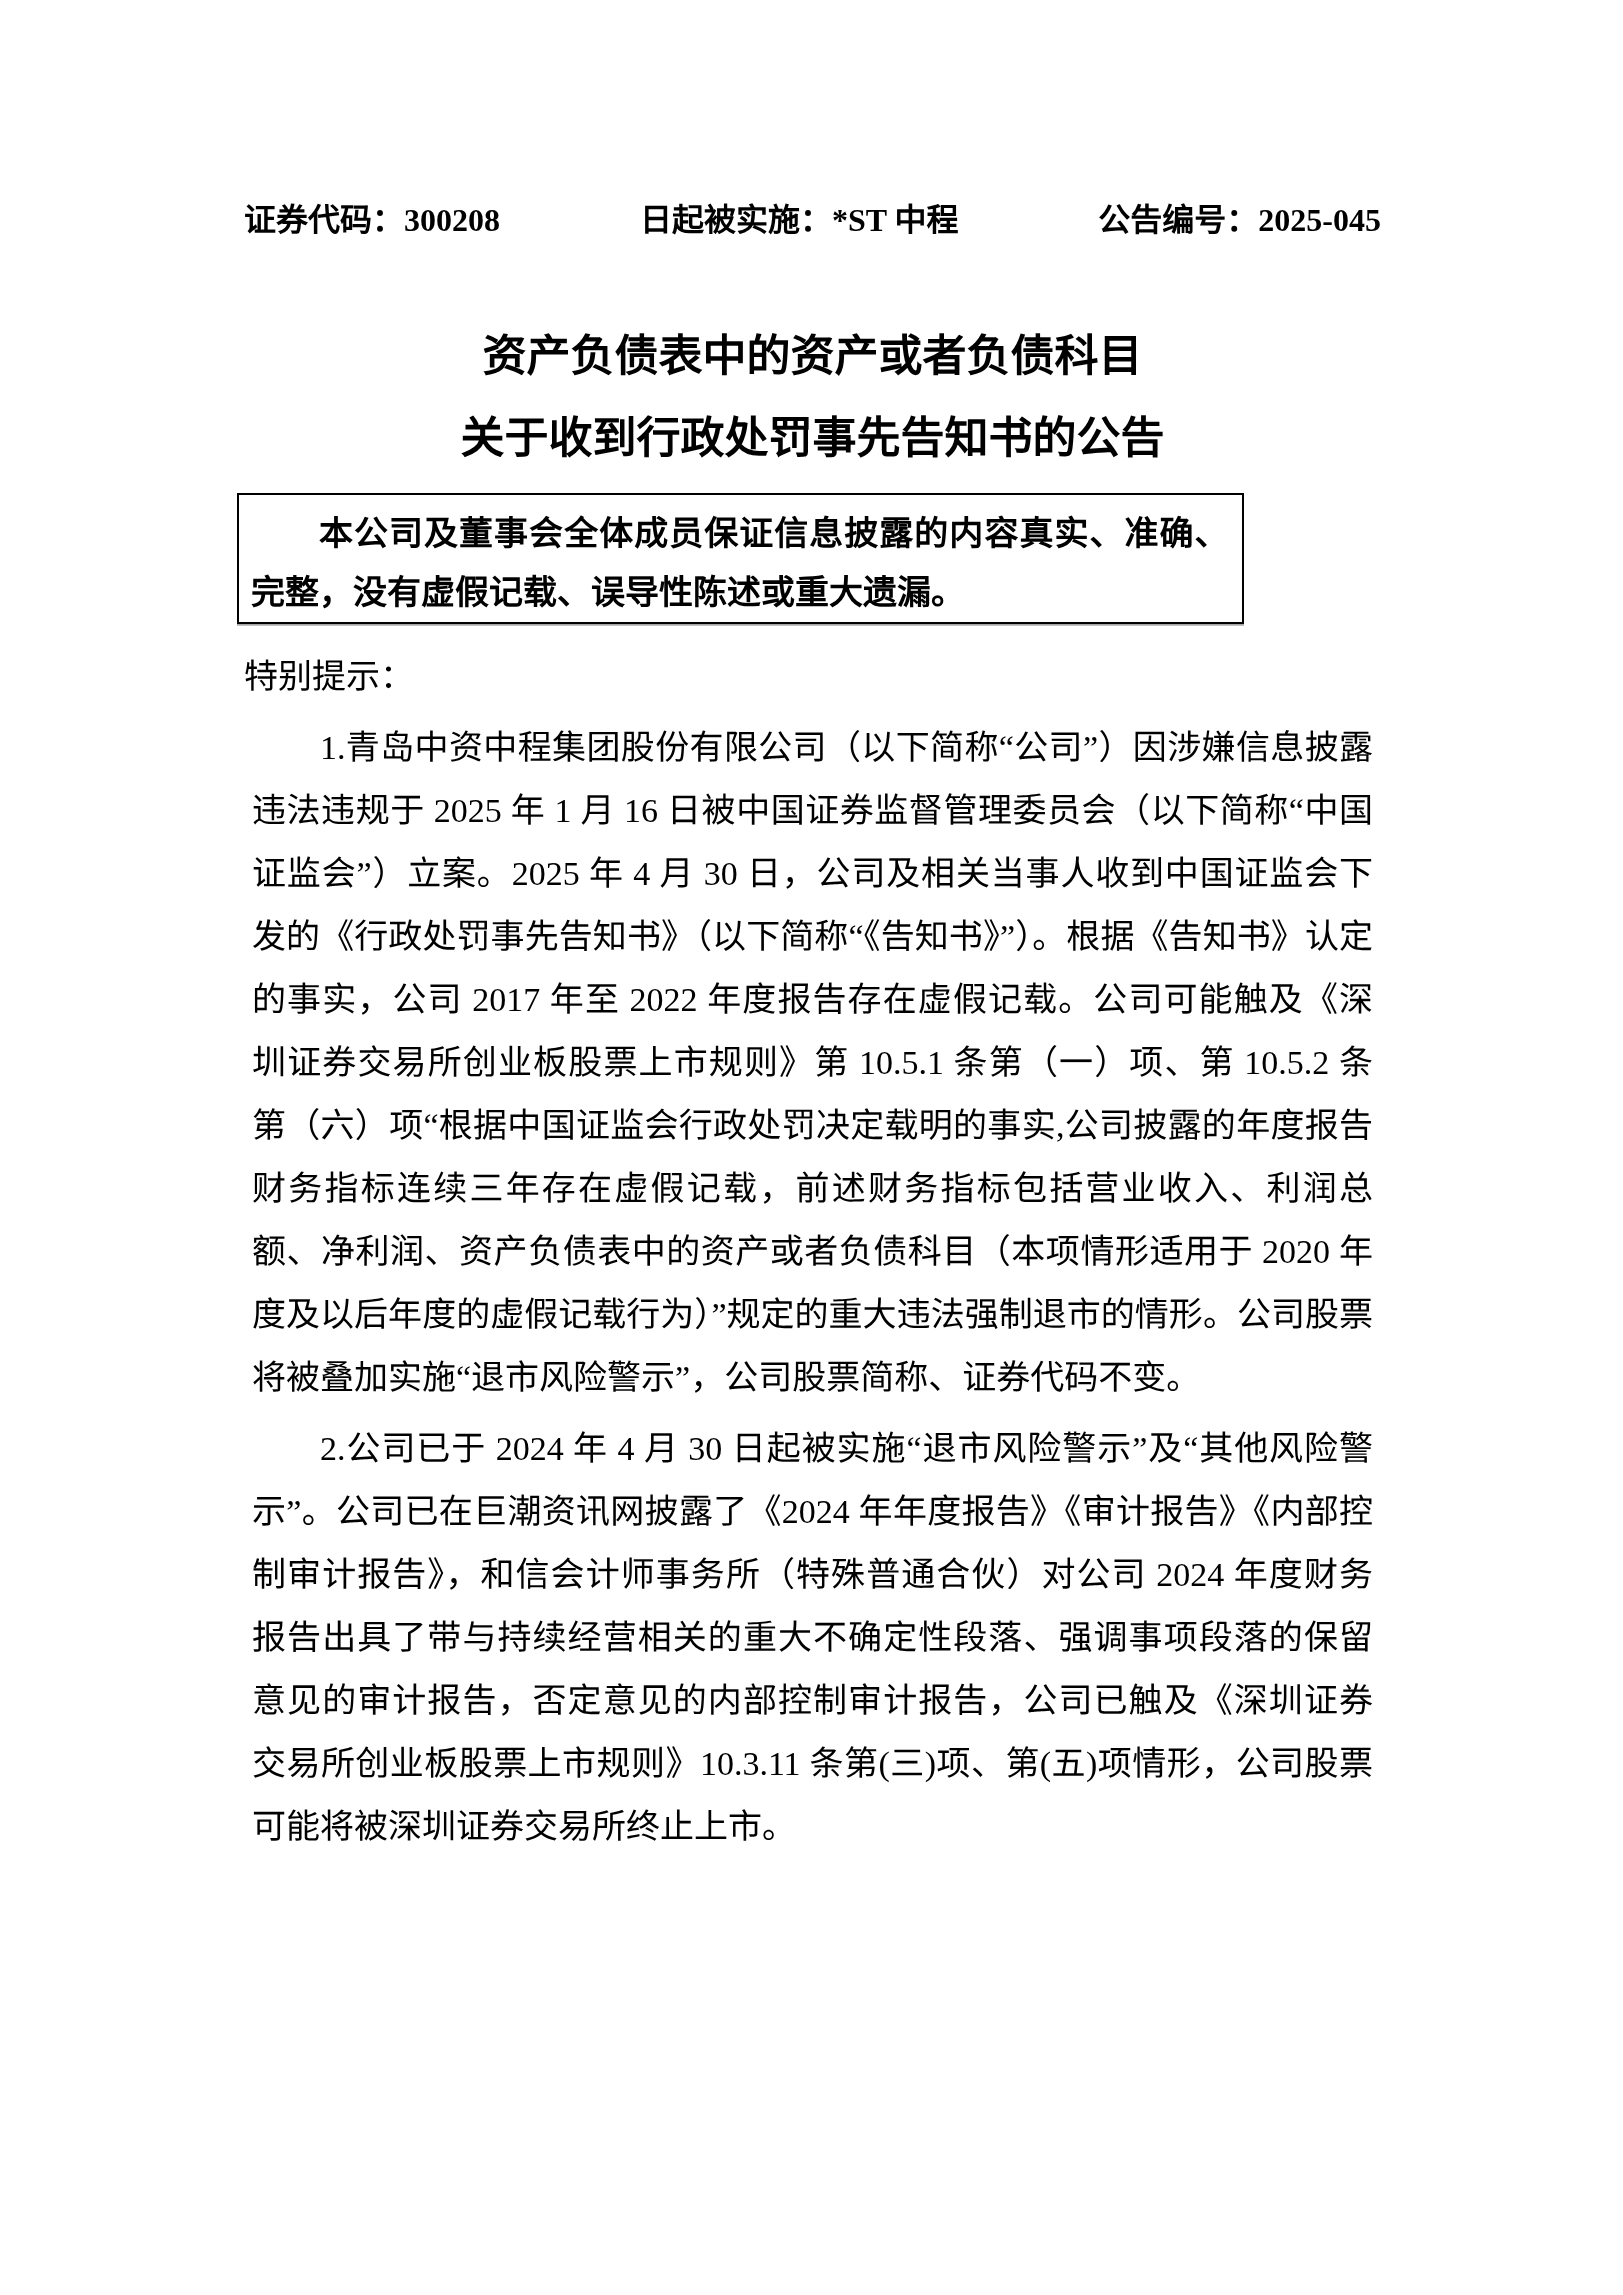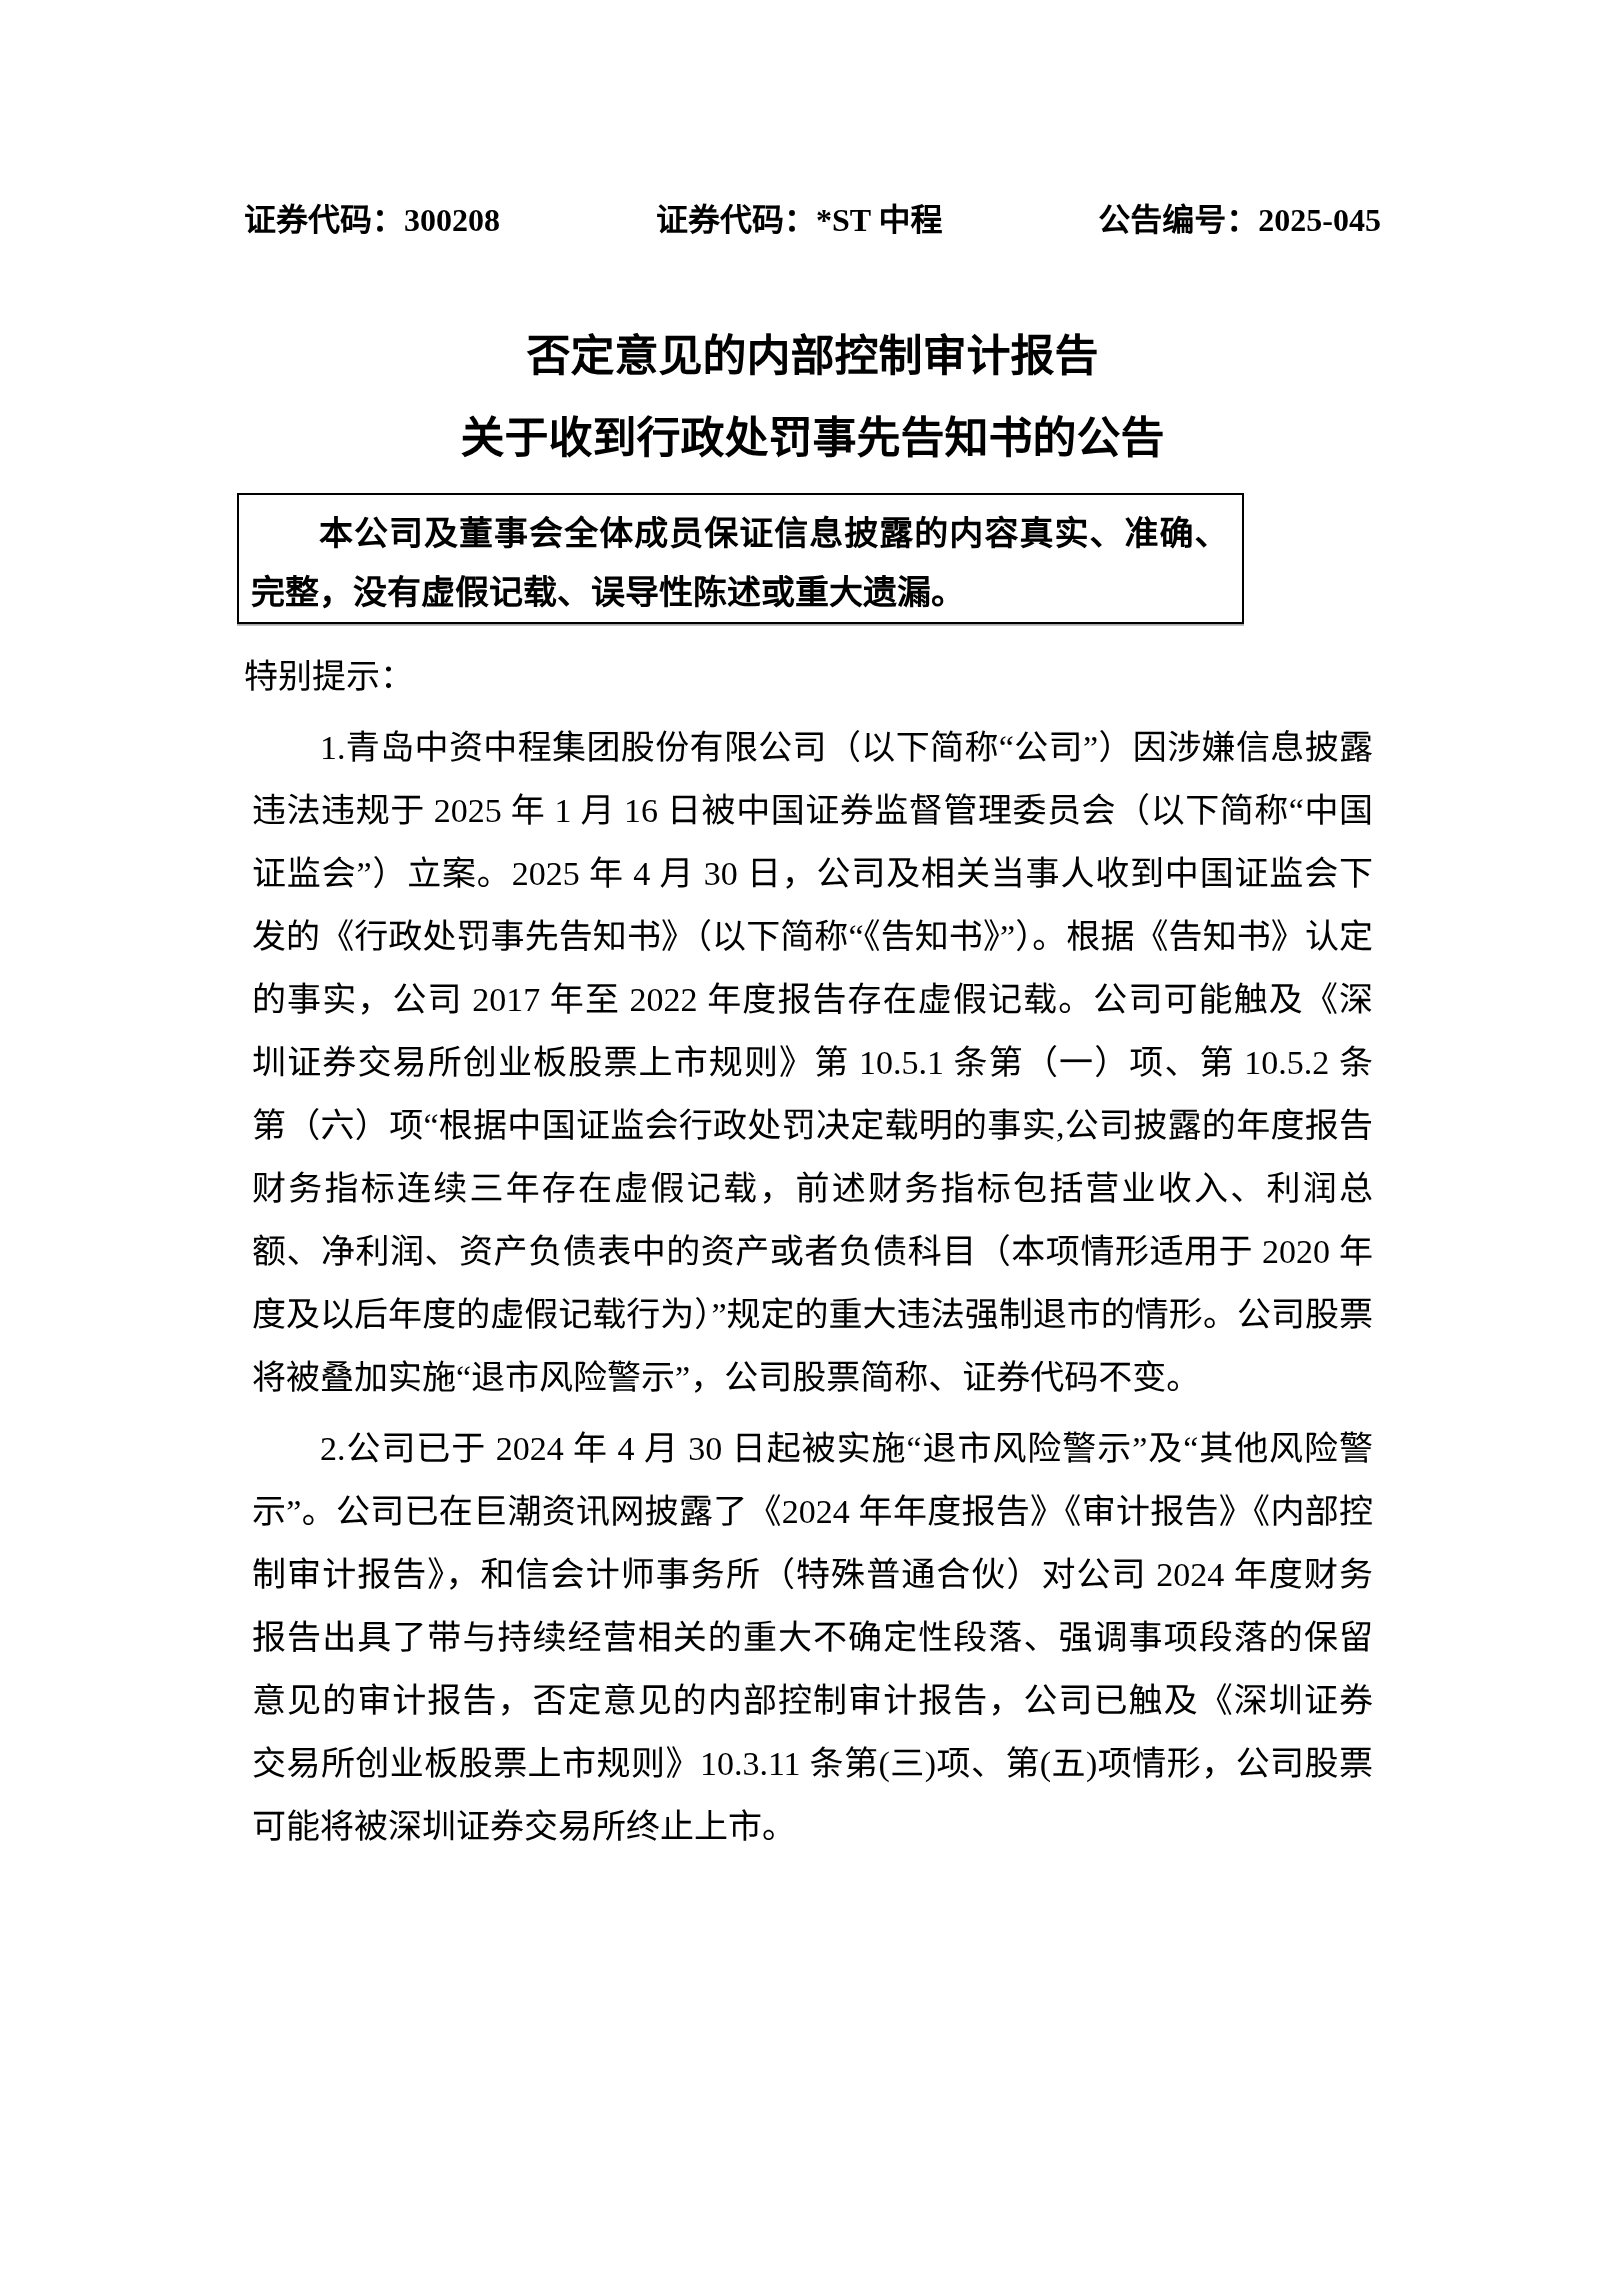--- a/index.html
+++ b/index.html
@@ -75,26 +75,26 @@
     text-align: justify;
   }
 </style>
 </head>
 <body>
 
 <div class="page">
 
   <div class="header-row">
     <span>证券代码：300208</span>
-    <span>证券代码：*ST 中程</span>
+    <span>日起被实施：*ST 中程</span>
     <span>公告编号：2025-045</span>
   </div>
 
   <div class="title-block">
-    <div class="title-line-1">否定意见的内部控制审计报告</div>
+    <div class="title-line-1">资产负债表中的资产或者负债科目</div>
     <div class="title-line-2">关于收到行政处罚事先告知书的公告</div>
   </div>
 
   <div class="statement-box">本公司及董事会全体成员保证信息披露的内容真实、准确、完整，没有虚假记载、误导性陈述或重大遗漏。</div>
 
   <div class="body-block">
     <div class="special-heading">特别提示：</div>
     <div class="paragraphs">
 
         <p>1.青岛中资中程集团股份有限公司（以下简称“公司”）因涉嫌信息披露违法违规于 2025 年 1 月 16 日被中国证券监督管理委员会（以下简称“中国证监会”）立案。2025 年 4 月 30 日，公司及相关当事人收到中国证监会下发的《行政处罚事先告知书》（以下简称“《告知书》”）。根据《告知书》认定的事实，公司 2017 年至 2022 年度报告存在虚假记载。公司可能触及《深圳证券交易所创业板股票上市规则》第 10.5.1 条第（一）项、第 10.5.2 条第（六）项“根据中国证监会行政处罚决定载明的事实,公司披露的年度报告财务指标连续三年存在虚假记载，前述财务指标包括营业收入、利润总额、净利润、资产负债表中的资产或者负债科目（本项情形适用于 2020 年度及以后年度的虚假记载行为）”规定的重大违法强制退市的情形。公司股票将被叠加实施“退市风险警示”，公司股票简称、证券代码不变。</p>

